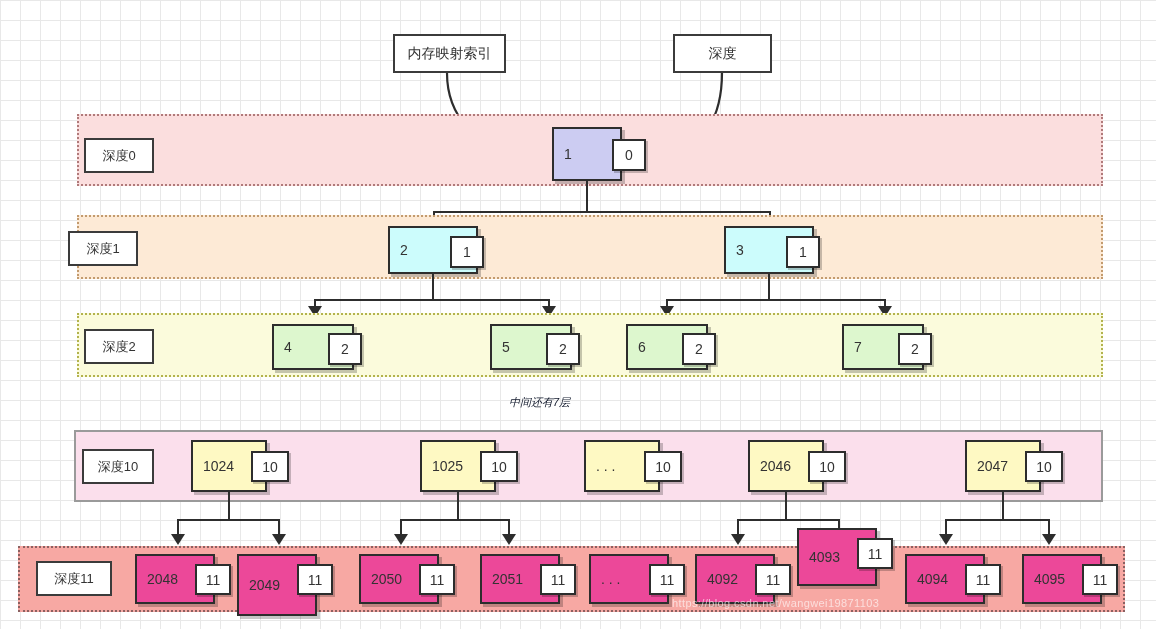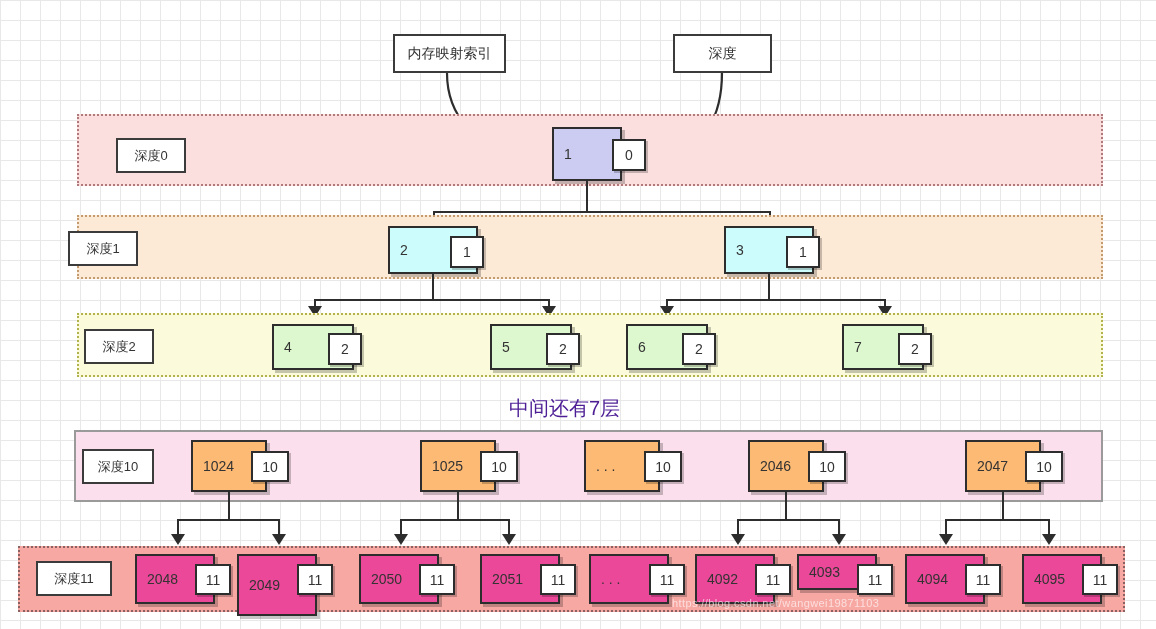--- a/index.html
+++ b/index.html
@@ -47,38 +47,39 @@
   }
   .node .badge{
     position:absolute; background:#ffffff; border:2px solid #2d2d2d;
     box-sizing:border-box; box-shadow:2px 2px 0 0 rgba(0,0,0,0.22);
     display:flex; align-items:center; justify-content:center;
     font-size:14px; color:#333; z-index:3;
   }
   .n-purple .body{ background:#ccccf2; }
   .n-cyan   .body{ background:#ccfcfc; }
   .n-green  .body{ background:#ddf7ce; }
-  .n-yellow .body{ background:#fdba74; }
+  .n-yellow .body{ background:#fef9c3; }
   .n-lime   .body{ background:#ec4899; }
 
   
   .ln{ position:absolute; background:#2d2d2d; }
   .ln.v{ width:2px; }
   .ln.h{ height:2px; }
   .arrow{
     position:absolute; width:0; height:0;
     border-left:7px solid transparent; border-right:7px solid transparent;
     border-top:11px solid #2d2d2d;
   }
   .curve{ position:absolute; left:0; top:0; width:1156px; height:629px;
           pointer-events:none; }
 
   .mid-note{
-    position:absolute; font-size:20px; color:#4c1d95;
+    position:absolute; font-size:11px; color:#0f172a;
     white-space:nowrap;
+    font-style:italic;
   }
   .watermark{
     position:absolute; font-size:11px; color:#ffffff; opacity:.62;
     white-space:nowrap; letter-spacing:.4px;
   }
 </style>
 </head>
 <body>
 
 <div id="stage">
@@ -94,21 +95,21 @@
     <defs>
       <marker id="ah" markerWidth="10" markerHeight="8" refX="9" refY="4" orient="auto">
         <path d="M0,0 L10,4 L0,8 z" fill="#2d2d2d"></path>
       </marker>
     </defs>
     <path d="M447,73 C447,110 470,152 537,157" fill="none" stroke="#2d2d2d" stroke-width="2.2" marker-end="url(#ah)"></path>
     <path d="M722,73 C722,112 706,153 662,157" fill="none" stroke="#2d2d2d" stroke-width="2.2" marker-end="url(#ah)"></path>
   </svg>
 
   <div class="band band-d0" style="left:77px; top:114px; width:1026px; height:72px;"></div>
-  <div class="band-label" style="left:84px; top:138px; width:70px; height:35px;margin-left:32px;">
+  <div class="band-label" style="left:84px; top:138px; width:70px; height:35px;">
     <span>深度0</span>
   </div>
 
   <div class="node n-purple" style="left:552px; top:127px; width:70px; height:54px;">
     <div class="body">
       <span>1</span>
     </div>
     <div class="badge" style="left:60px; top:12px; width:34px; height:32px;">
       <span>0</span>
     </div>
@@ -333,21 +334,21 @@
 
   <div class="node n-lime" style="left:695px; top:554px; width:80px; height:50px;">
     <div class="body">
       <span>4092</span>
     </div>
     <div class="badge" style="left:60px; top:10px; width:36px; height:31px;">
       <span>11</span>
     </div>
   </div>
 
-  <div class="node n-lime" style="left:797px; top:554px; width:80px; height:36px;">
+  <div class="node n-lime" style="left:797px; top:528px; width:80px; height:58px;">
     <div class="body">
       <span>4093</span>
     </div>
     <div class="badge" style="left:60px; top:10px; width:36px; height:31px;">
       <span>11</span>
     </div>
   </div>
 
   <div class="node n-lime" style="left:905px; top:554px; width:80px; height:50px;">
     <div class="body">

